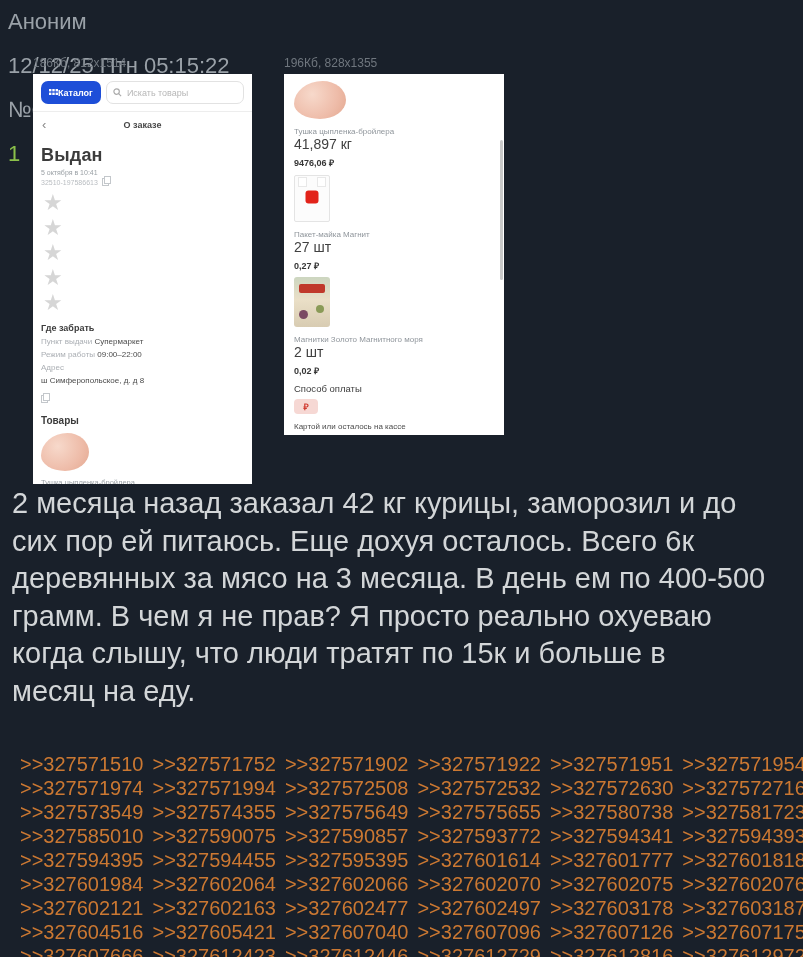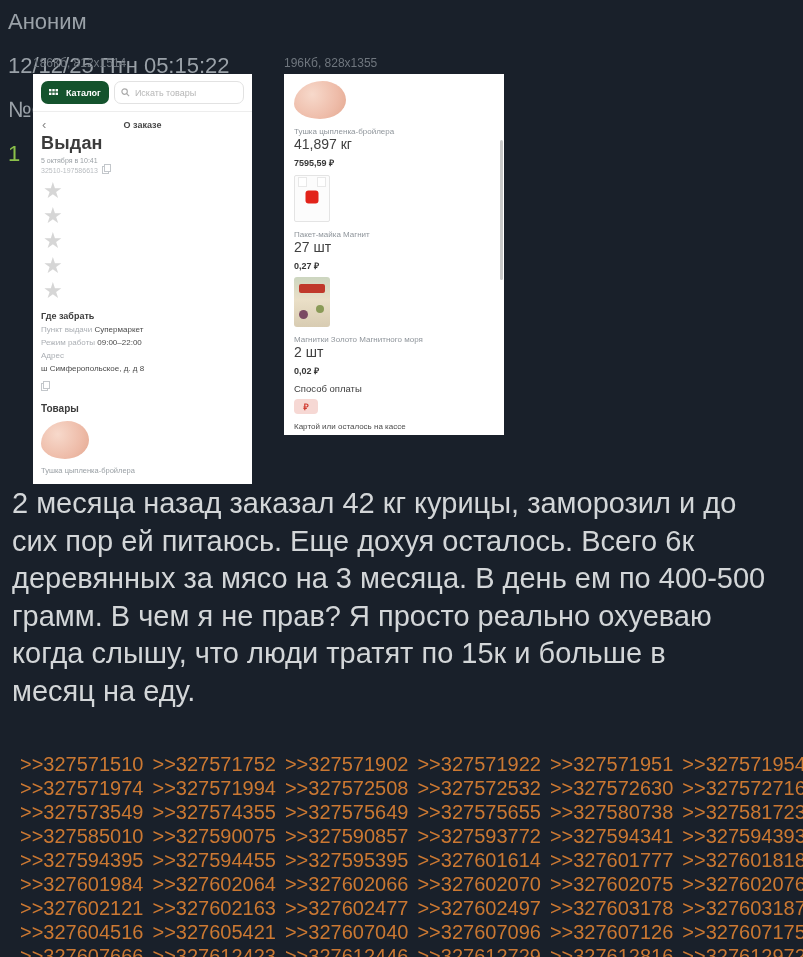--- a/index.html
+++ b/index.html
@@ -16,29 +16,29 @@
   .file-label{position:absolute;top:56px;font-size:12px;color:#6f767e;}
   .fl1{left:33px;} .fl2{left:284px;}
 
   
   .thumb{position:absolute;background:#fff;overflow:hidden;box-sizing:border-box;color:#3a3a3a;cursor:pointer;}
   .t1{top:74px;left:33px;width:219px;height:410px;padding:5px 8px;}
   .t2{top:74px;left:284px;width:220px;height:361px;padding:4px 10px;}
 
   
   .m-topbar{display:flex;gap:5px;margin-top:2px;}
-  .m-cat{background:#14532d;color:#fff;border-radius:7px;height:23px;display:flex;align-items:center;
-         gap:8px;padding:0 8px;font-size:9px;font-weight:bold;}
+  .m-cat{background:#1d4ed8;color:#fff;border-radius:7px;height:23px;display:flex;align-items:center;
+         gap:0;padding:0 8px;font-size:9px;font-weight:bold;}
   .m-search{flex:1;border:1px solid #e2e2e2;border-radius:7px;height:23px;display:flex;align-items:center;
             gap:5px;padding:0 6px;box-sizing:border-box;color:#b7b7b7;font-size:9px;}
   .m-div{height:1px;background:#ededed;margin:7px -8px 0;}
   .m-nav{position:relative;margin-top:8px;height:13px;}
   .m-back{position:absolute;left:1px;top:-2px;color:#8a8a8a;font-size:13px;line-height:13px;}
   .m-title{display:block;text-align:center;font-size:9px;font-weight:bold;color:#474747;}
-  .m-status{font-size:18px;font-weight:800;color:#3c3c3c;letter-spacing:.2px;}
+  .m-status{margin-top:12px;font-size:18px;font-weight:800;color:#3c3c3c;letter-spacing:.2px;}
   .m-date{margin-top:3px;font-size:7px;color:#9aa0a5;}
   .m-order{margin-top:2px;font-size:7px;color:#b9bdc1;display:flex;align-items:center;gap:4px;}
   .copy-ic{position:relative;display:inline-block;width:5px;height:6px;border:1px solid #c3c7cb;}
   .copy-ic::before{content:'';position:absolute;left:1px;top:-3px;width:5px;height:6px;
                    border:1px solid #c3c7cb;background:#fff;}
   .m-stars{margin-top:4px;}
   .m-star{font-size:22px;line-height:25px;color:#d6d6d6;margin-left:2px;}
   .m-h{margin-top:8px;font-size:9px;font-weight:bold;color:#3c3c3c;}
   .m-line{margin-top:4px;font-size:8px;}
   .m-lab{color:#abafb4;} .m-val{color:#4b4b4b;}
@@ -158,21 +158,21 @@
     <div class="m-h2">Товары</div>
     <div class="chick c1"></div>
     <div class="m-pname">Тушка цыпленка-бройлера</div>
 
   </div>
 
   <div class="thumb t2">
     <div class="chick c2"></div>
     <div class="i-name">Тушка цыпленка-бройлера</div>
     <div class="i-qty">41,897 кг</div>
-    <div class="i-price">7595,59 ₽</div>
+    <div class="i-price">9476,06 ₽</div>
     <div class="bag">
         <div class="bag-logo"></div>
       </div>
     <div class="i-name">Пакет-майка Магнит</div>
     <div class="i-qty">27 шт</div>
     <div class="i-price">0,27 ₽</div>
     <div class="candy">
         <div class="candy-label"></div>
       </div>
     <div class="i-name">Магнитки Золото Магнитного моря</div>

